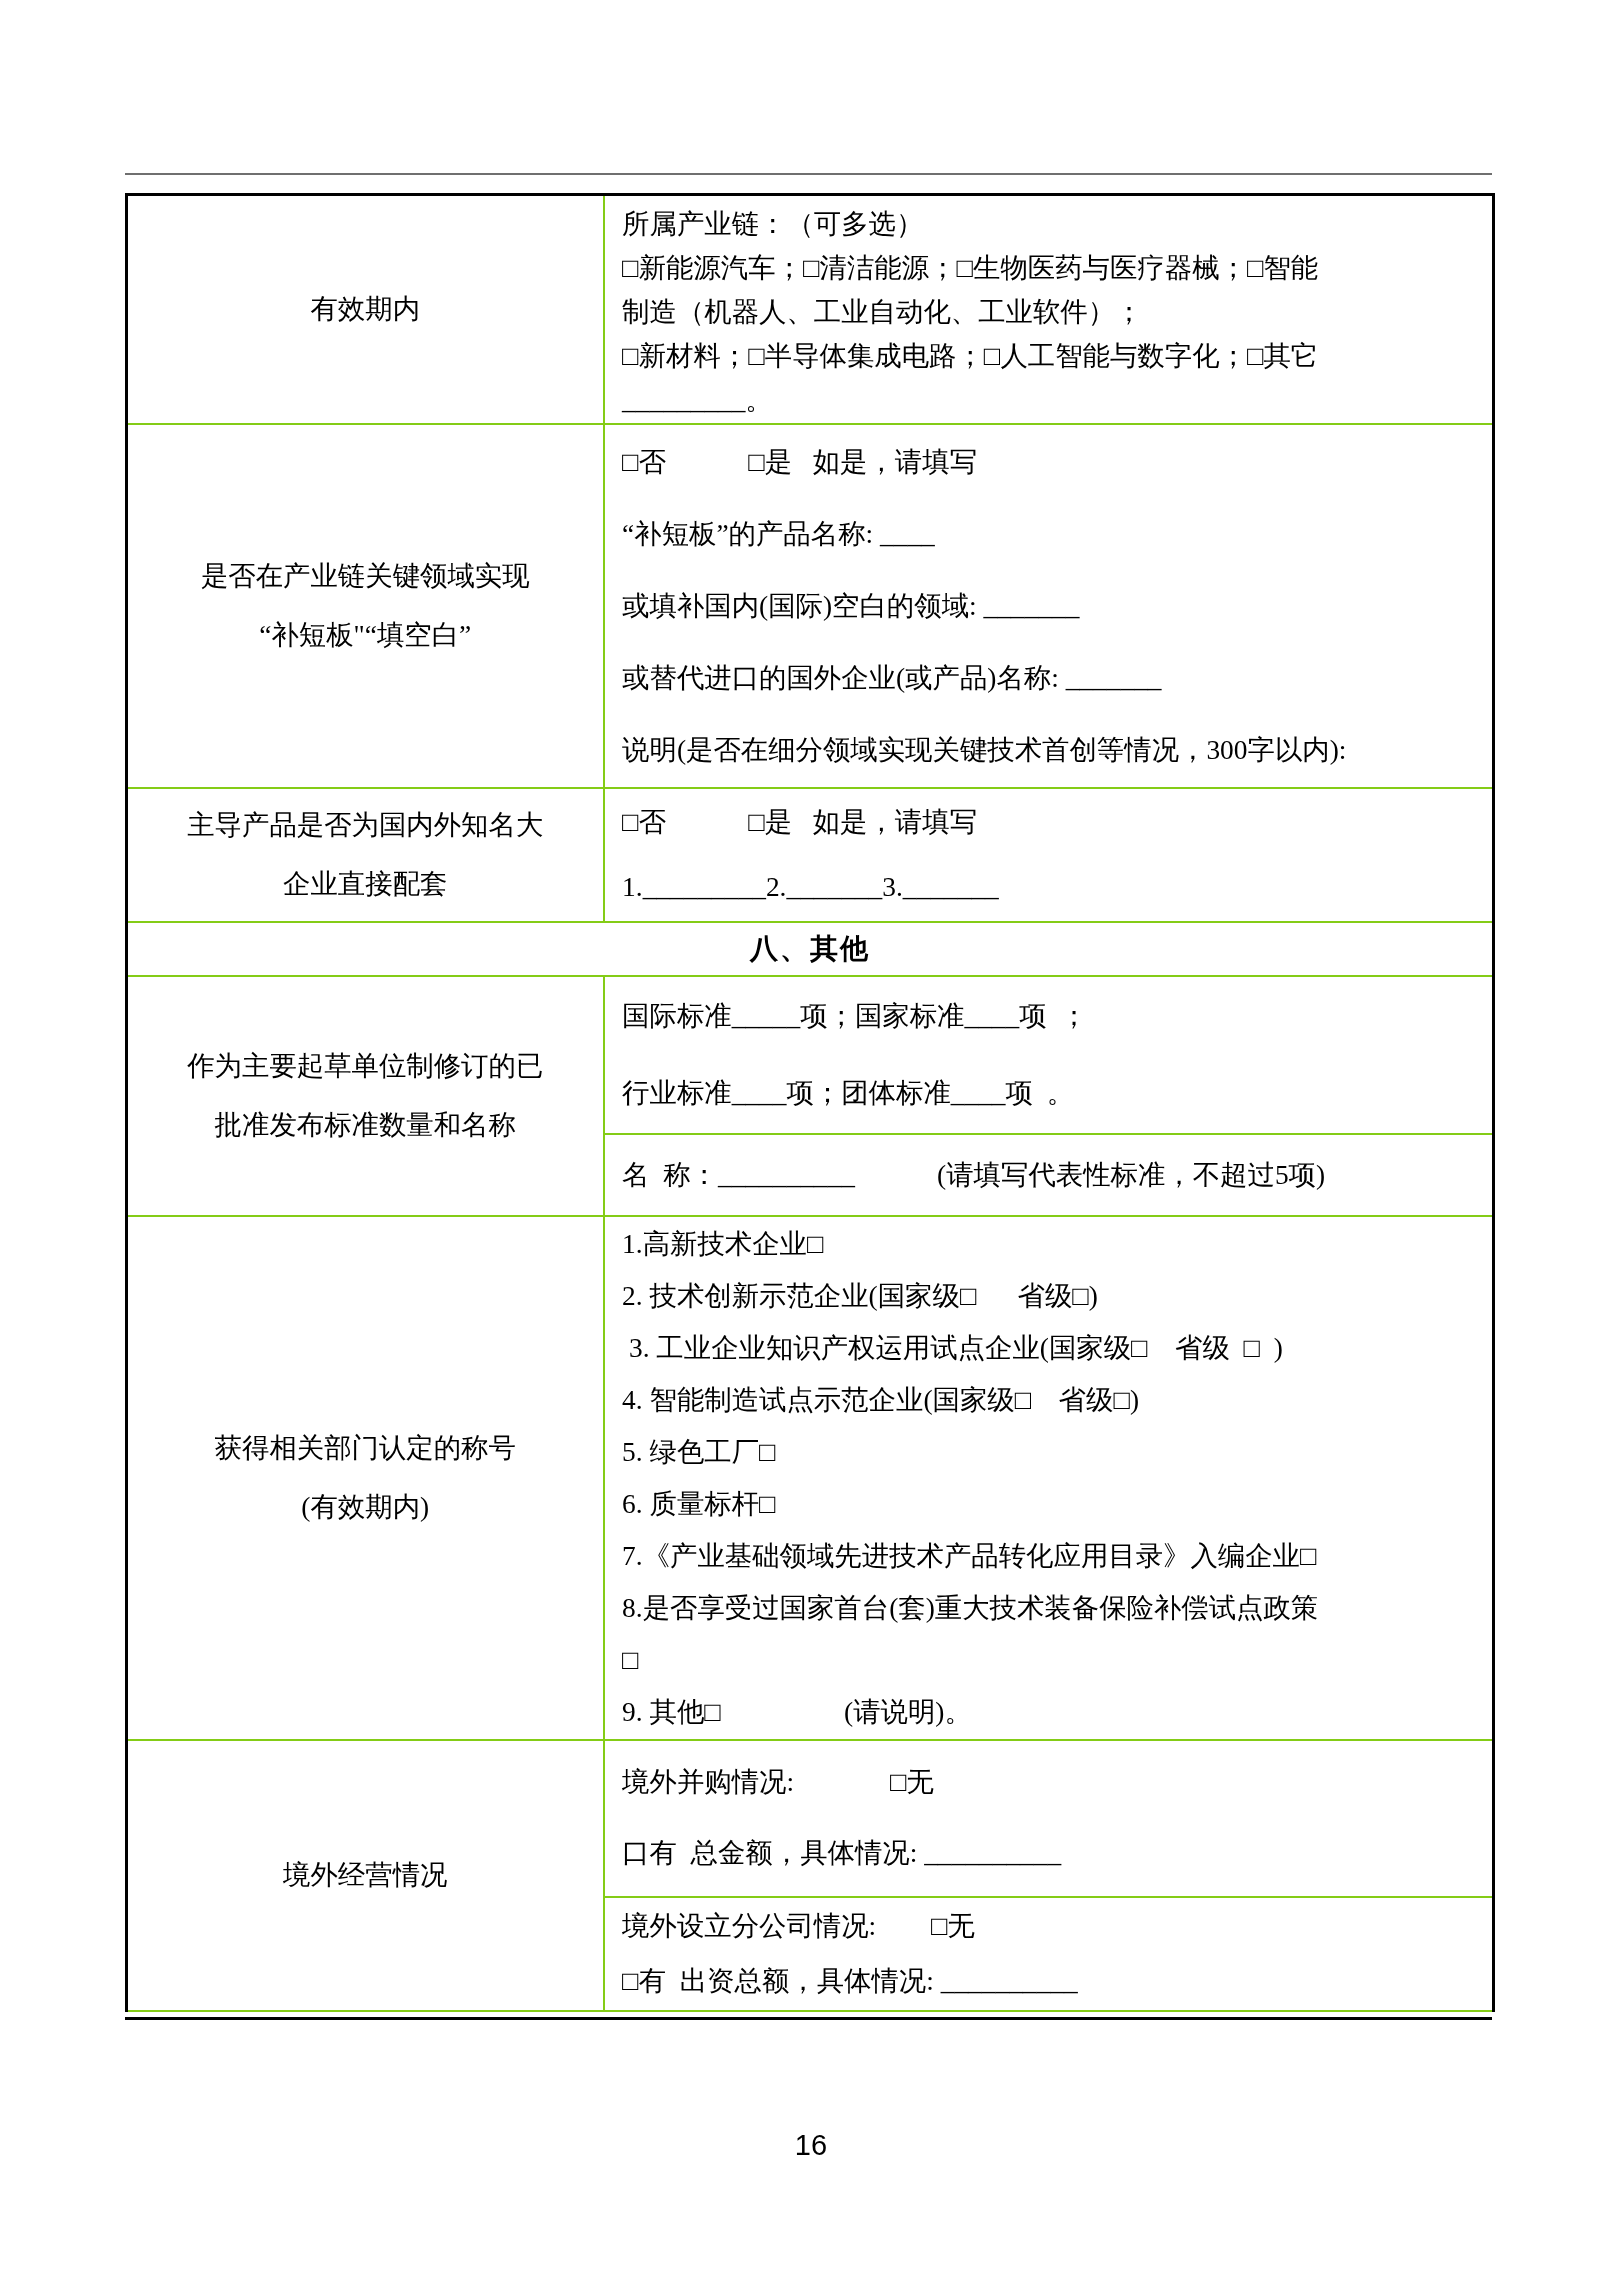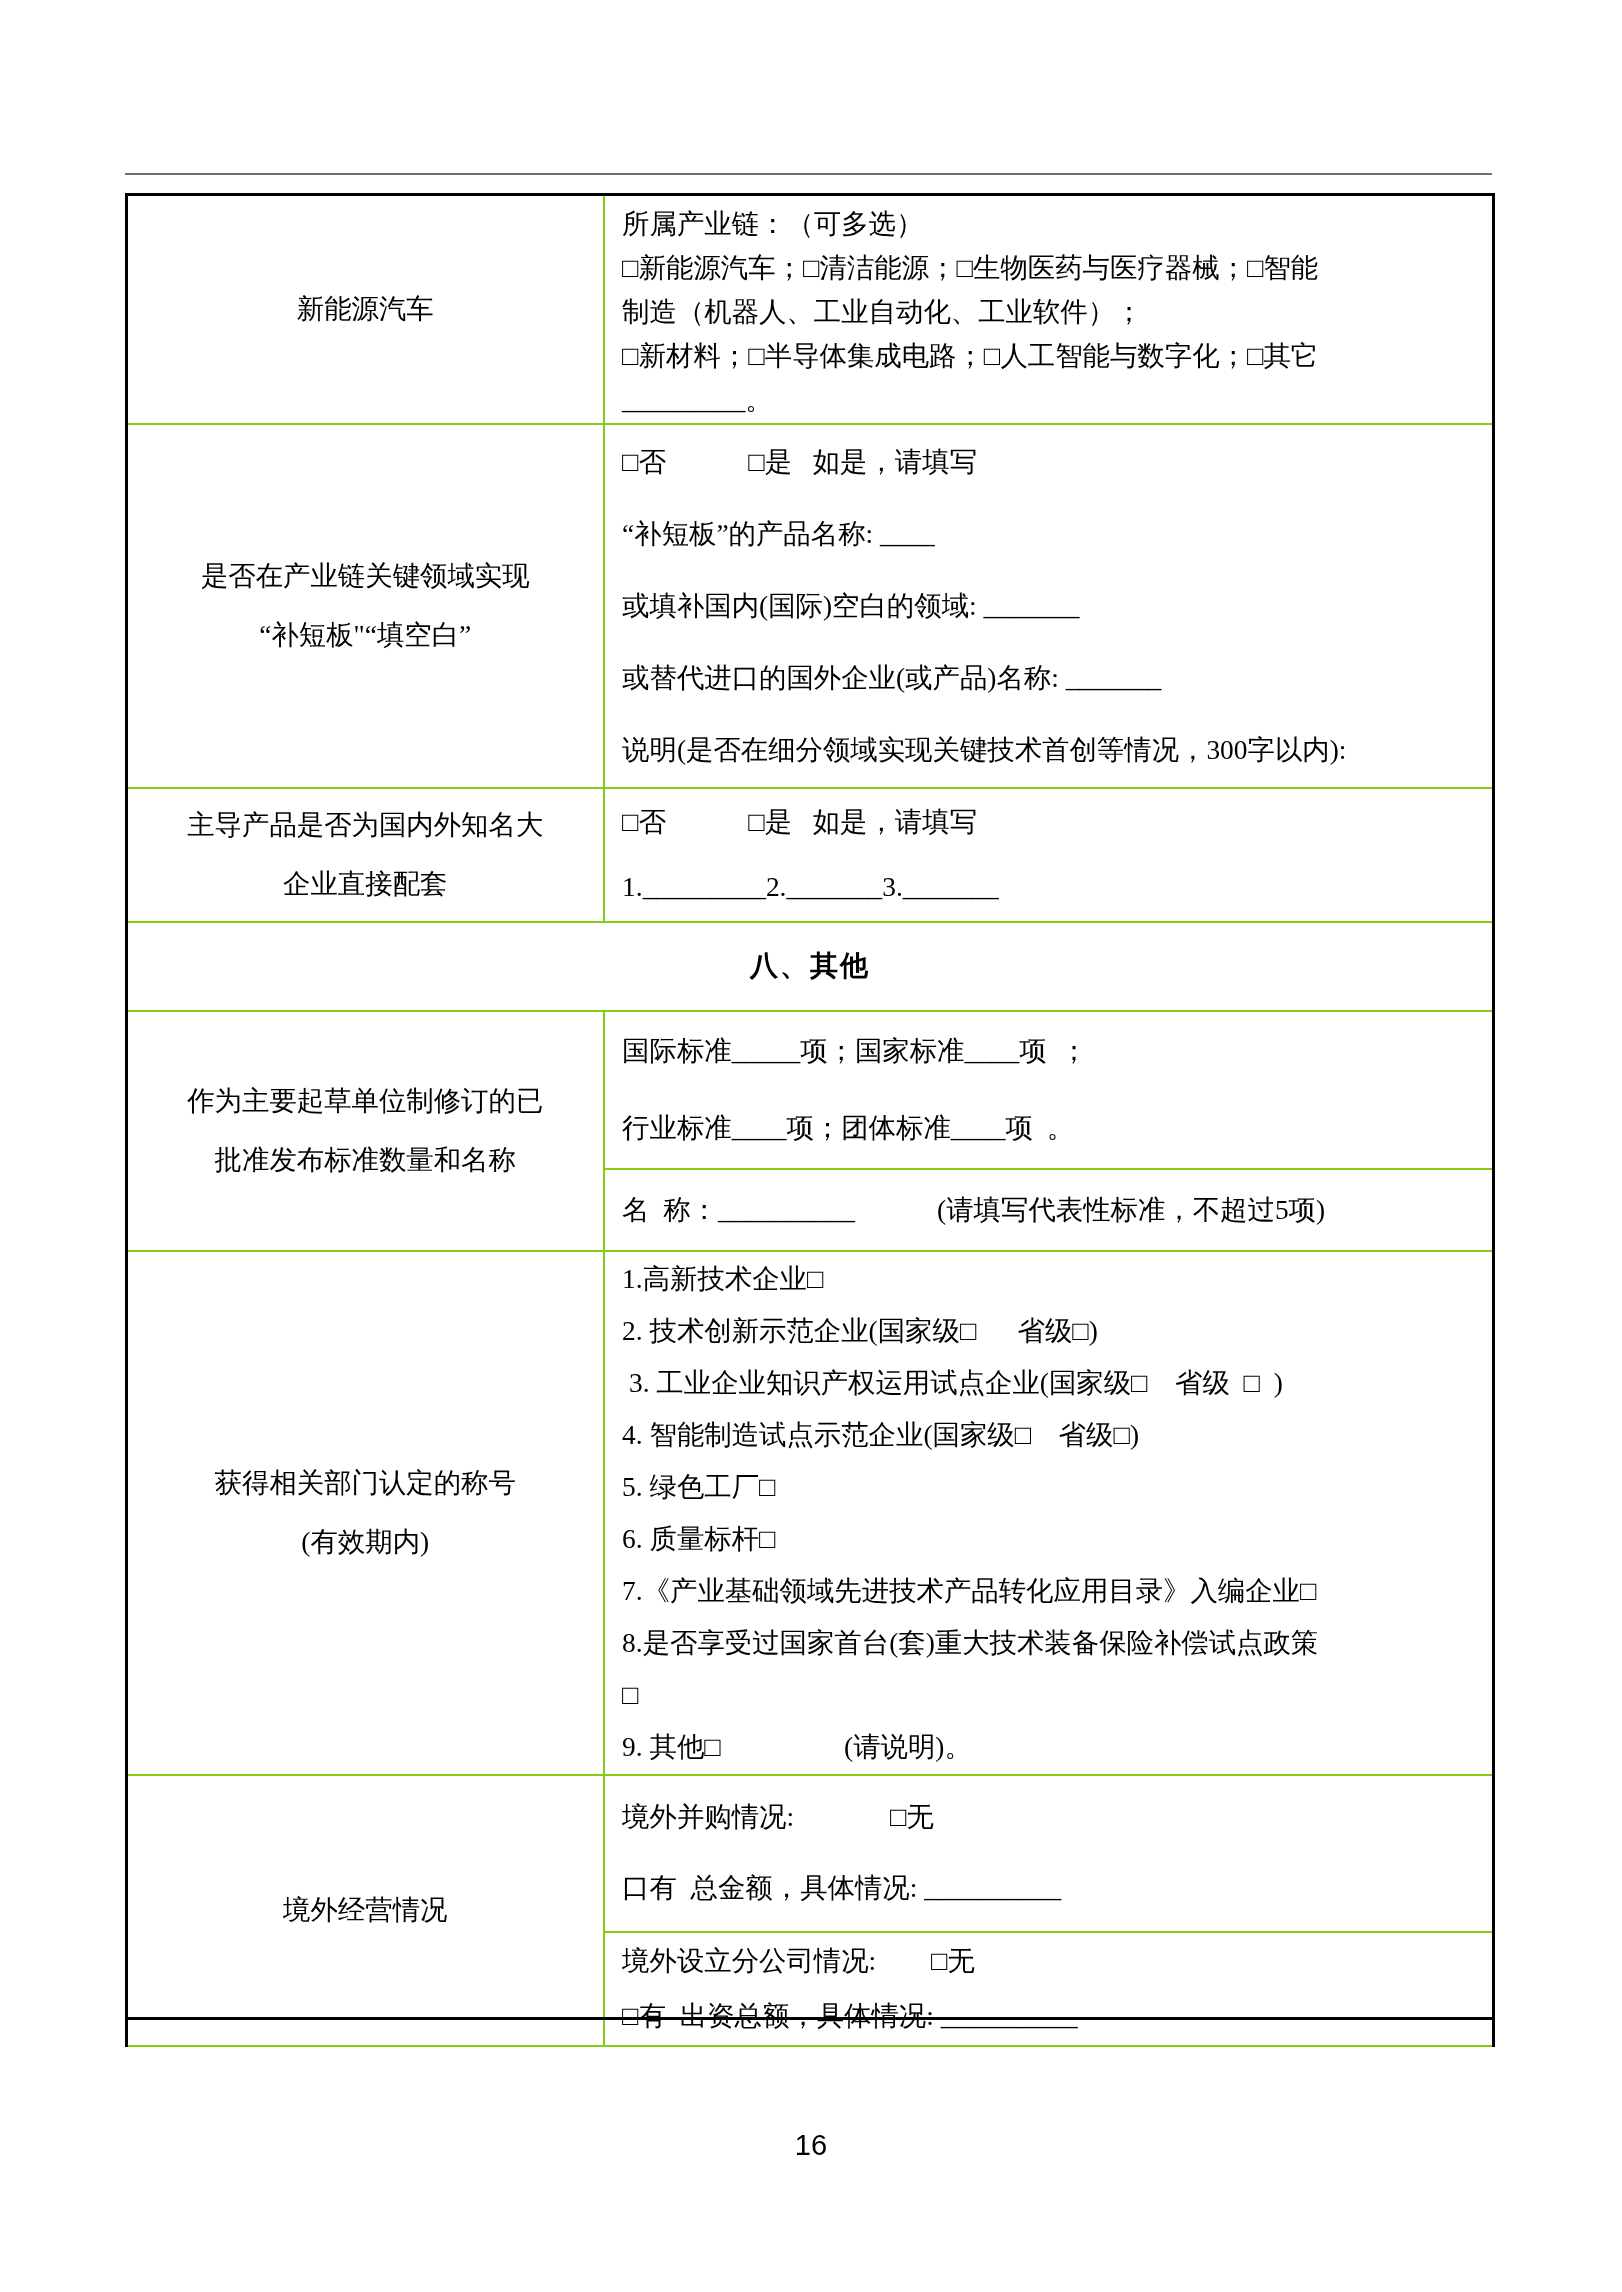--- a/index.html
+++ b/index.html
@@ -30,21 +30,21 @@
     text-align:center;
     line-height:59px;
     padding:0 27.4px;
   }
   td.content{
     padding-left:17.6px;padding-right:9.8px;
   }
   tr.r1{height:226px;}
   tr.r2{height:358px;}
   tr.r3{height:133px;}
-  tr.rh{height:89px;}
+  tr.rh{height:54px;}
   tr.r4a{height:156px;}
   tr.r4b{height:82px;margin-left:12px;}
   tr.r5{height:518px;}
   tr.r6a{height:157px;}
   tr.r6b{height:113px;padding-left:19px;}
   td.header-cell{
     text-align:center;font-weight:bold;font-size:28px;
     letter-spacing:2px;
   }
   .lh45{line-height:44px;vertical-align:top;padding-top:5.9px;}
@@ -71,21 +71,21 @@
 
   <div class="top-thin-rule"></div>
 
   <table class="form">
     <colgroup>
       <col class="c-label">
       <col class="c-content">
     </colgroup>
     <tbody>
       <tr class="r1">
-        <td class="label">新能源汽车</td>
+        <td class="label">有效期内</td>
         <td class="content lh45">所属产业链：（可多选）
 □新能源汽车；□清洁能源；□生物医药与医疗器械；□智能
 制造（机器人、工业自动化、工业软件）；
 □新材料；□半导体集成电路；□人工智能与数字化；□其它
 _________。</td>
       </tr>
 
       <tr class="r2">
         <td class="label">是否在产业链关键领域实现
 “补短板"“填空白”</td>

